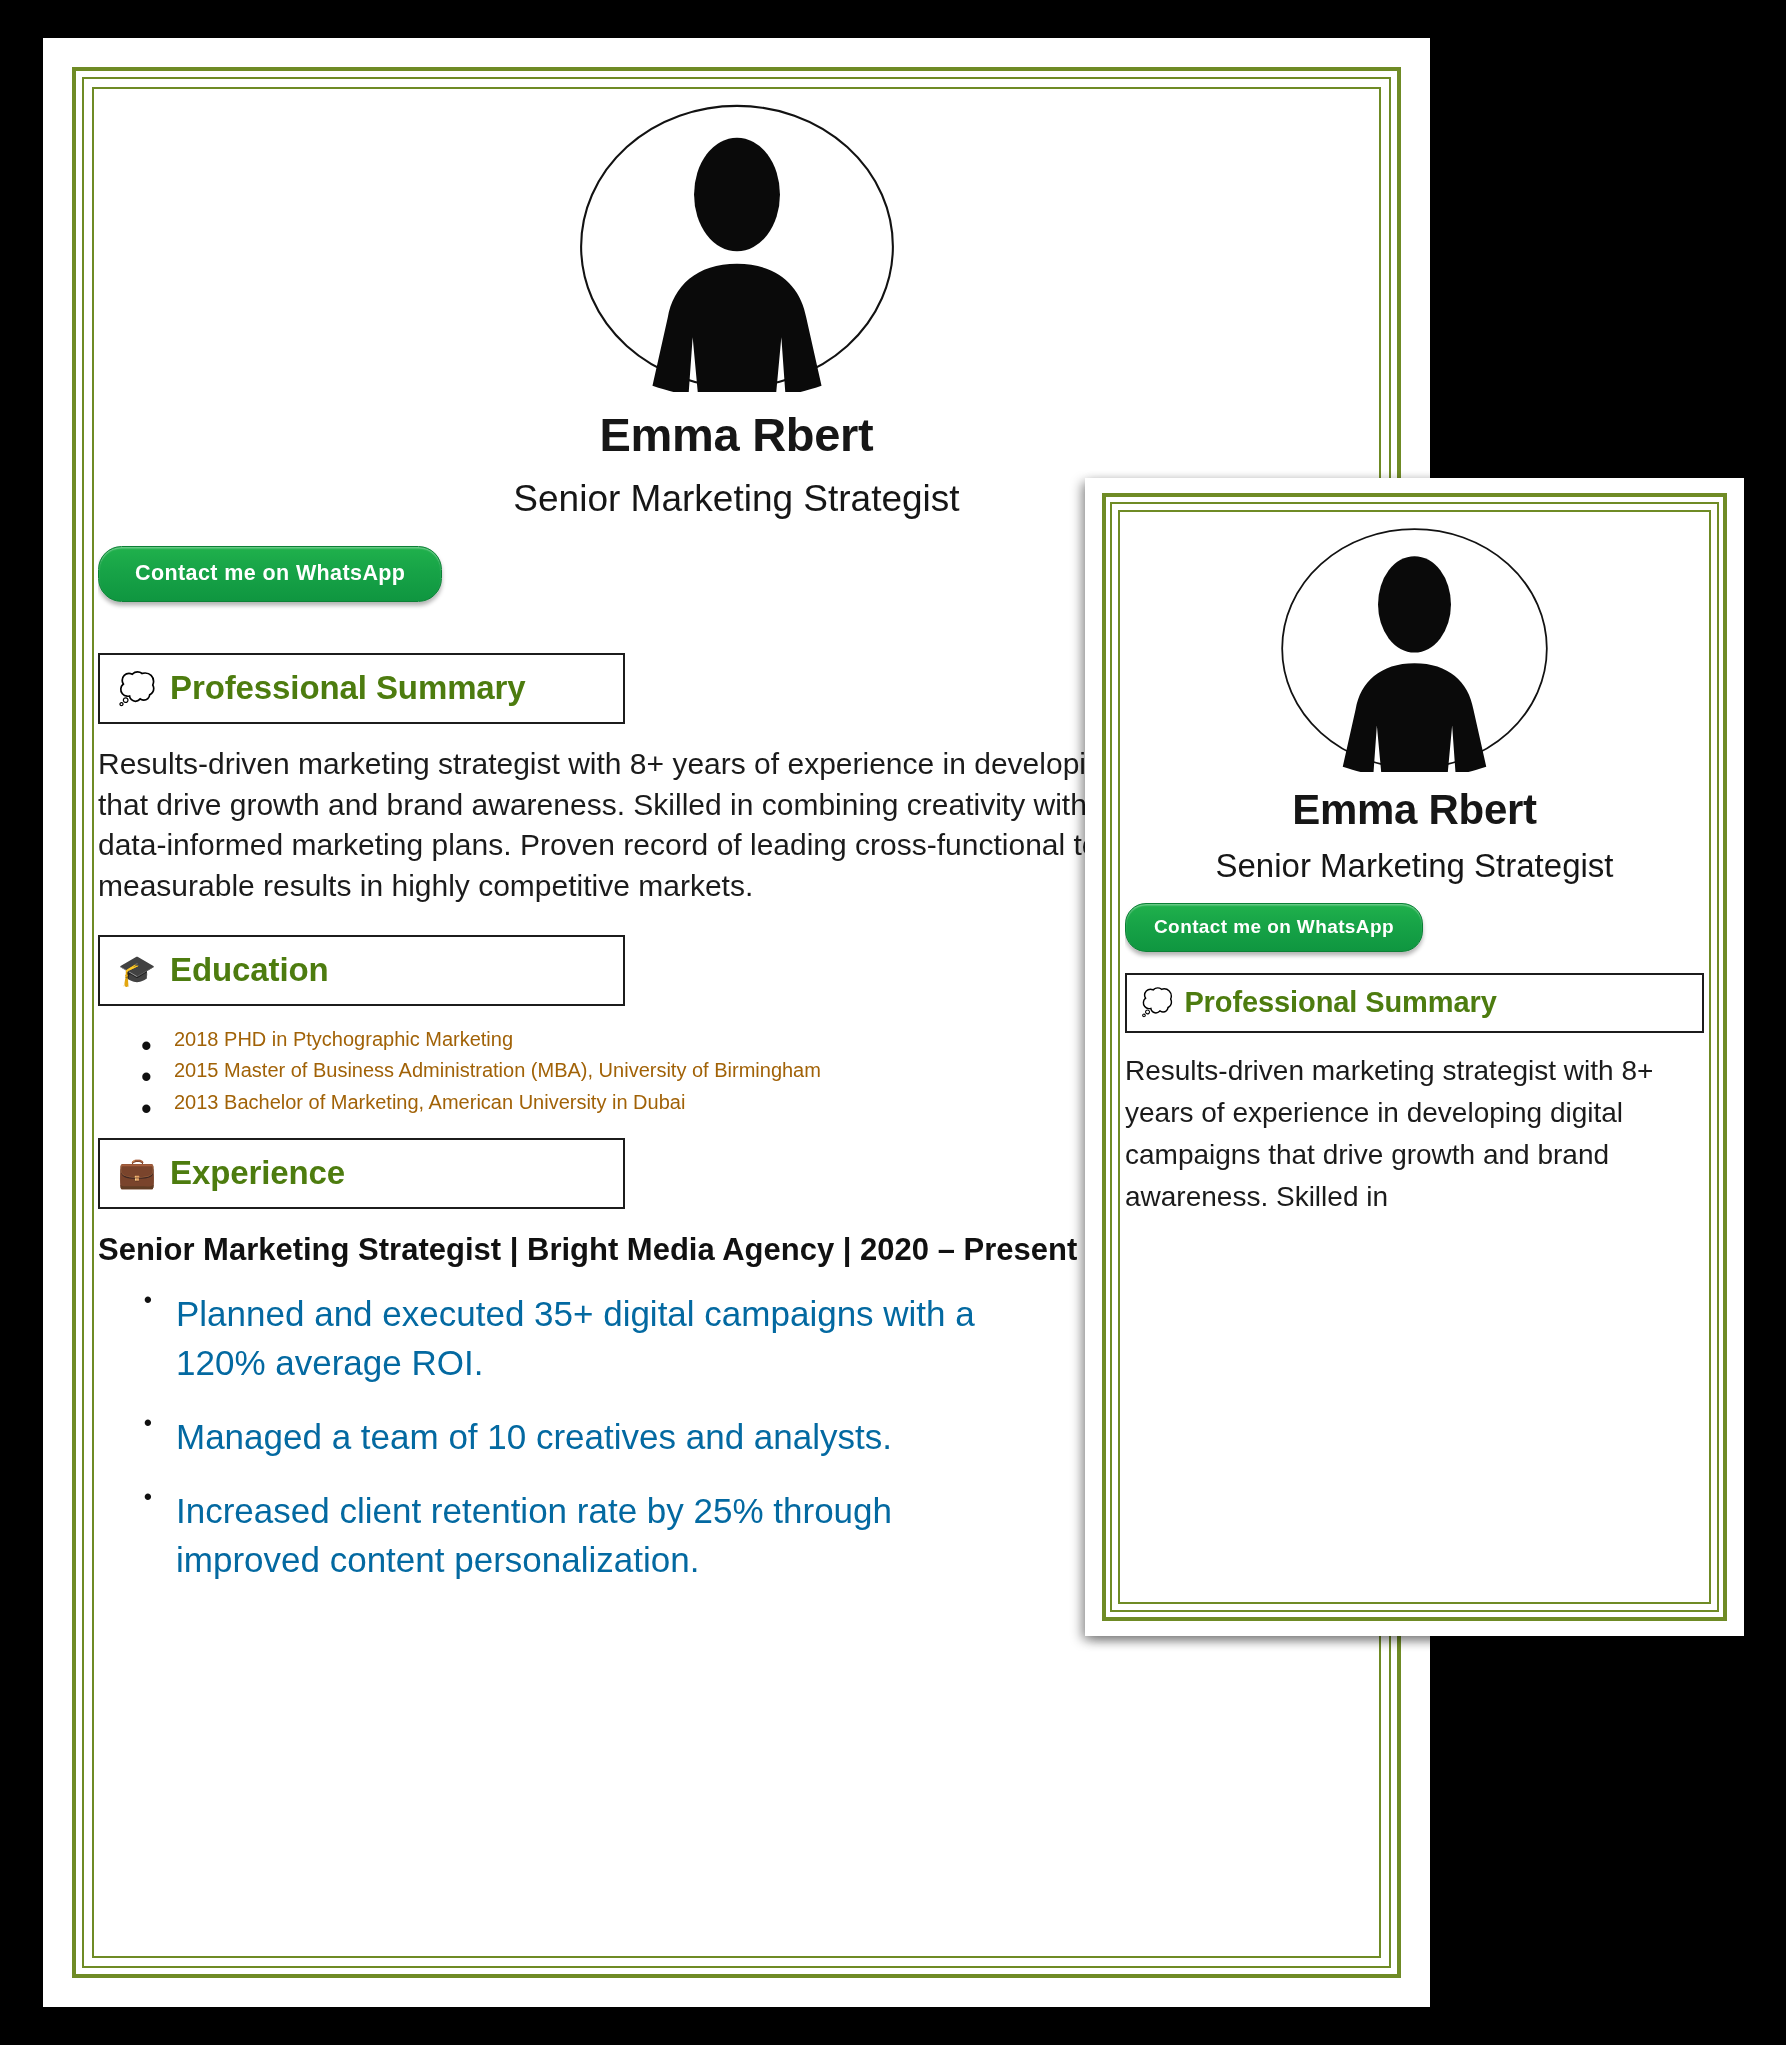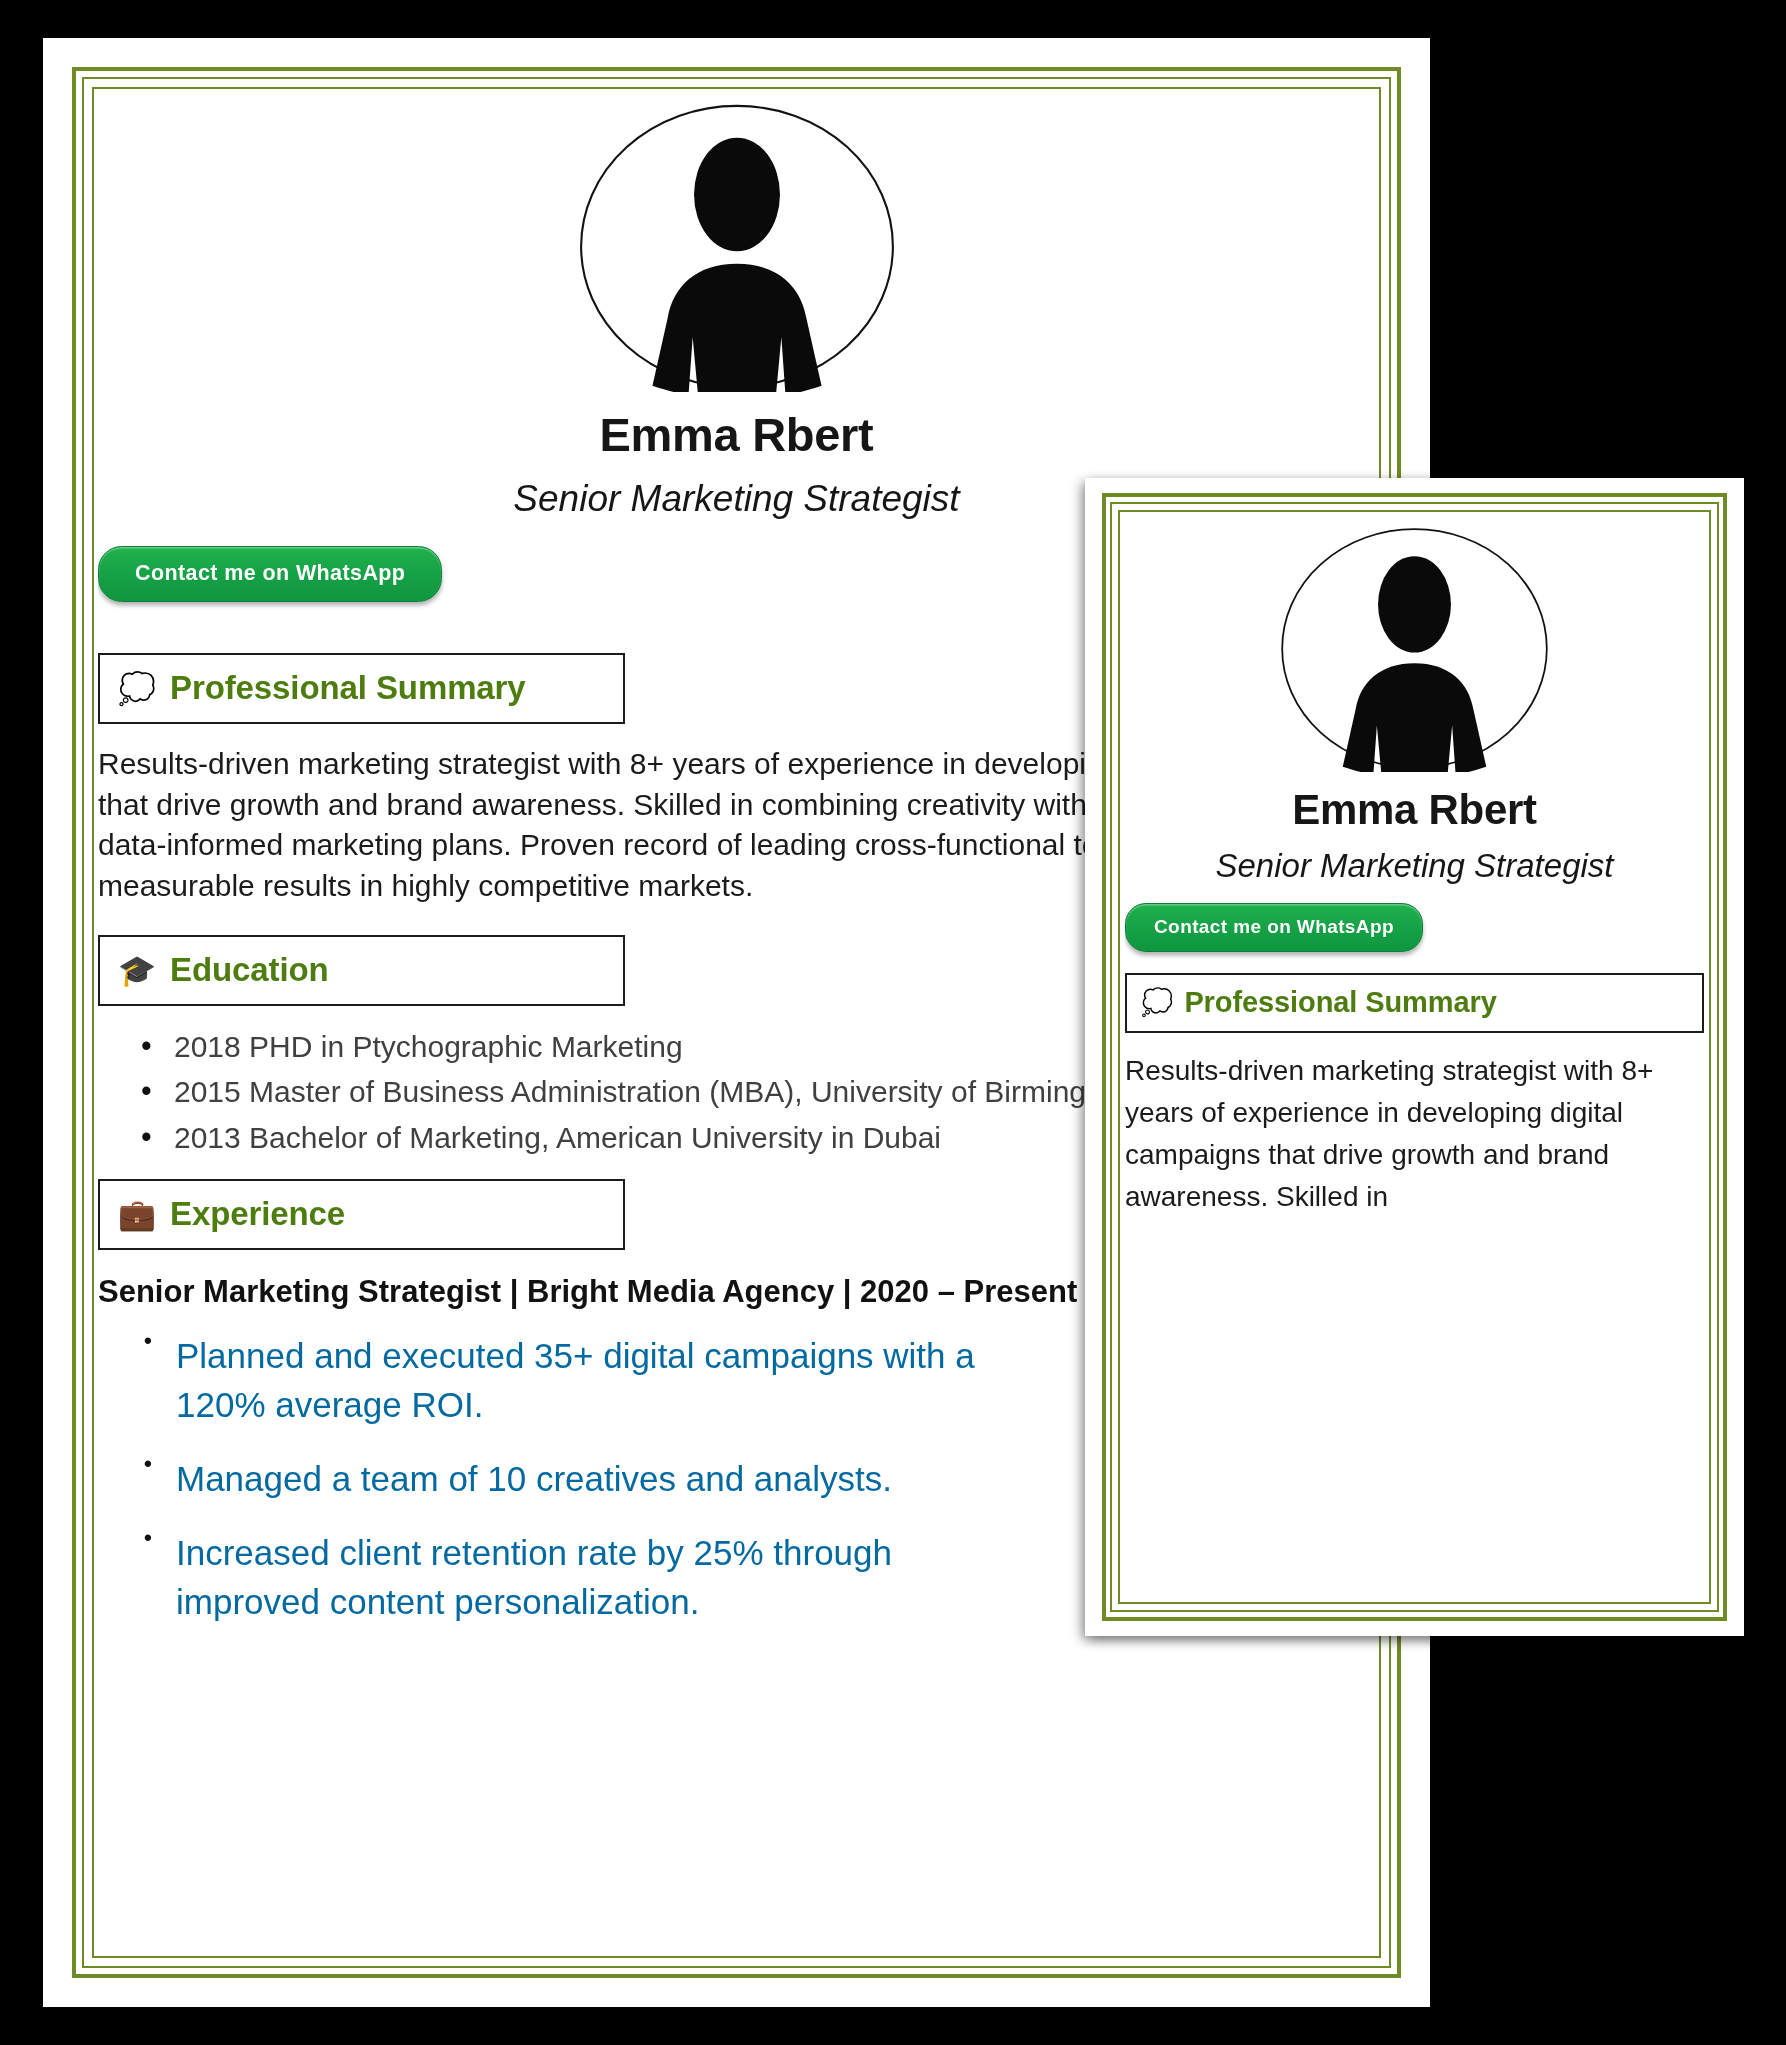--- a/index.html
+++ b/index.html
@@ -62,21 +62,20 @@
     font-size: 47px;
     color: #161616;
     font-weight: 700;
     line-height: 1.15;
     margin-top: 15.3px;
     letter-spacing: -0.3px;
   }
   .person-role {
     text-align: center;
     font-size: 37px;
-    font-style: italic;
     color: #161616;
     margin-top: 16.6px;
     line-height: 1.15;
   }
 
   
   .wa-row { display: flex; justify-content: flex-start; margin-top: 25px; }
   .wa-button {
     background: linear-gradient(180deg, #20b14c 0%, #17a347 45%, #0f9640 100%);
     color: #ffffff;
@@ -125,23 +124,23 @@
     margin-top: 23.6px;
     white-space: nowrap;
   }
 
   ul.edu-list {
     list-style: none;
     margin-top: 19.4px;
     padding-left: 43px;
   }
   ul.edu-list li {
-    font-size: 30px;
+    font-size: 20px;
     line-height: 1.38;
-    color: #404040;
+    color: #a16207;
     position: relative;
     padding-left: 33px;
     margin-bottom: 4.2px;
     white-space: nowrap;
   }
   ul.edu-list li::before {
     content: "\2022";
     position: absolute;
     left: 0; top: -2.1px;
     font-size: 30.5px;

